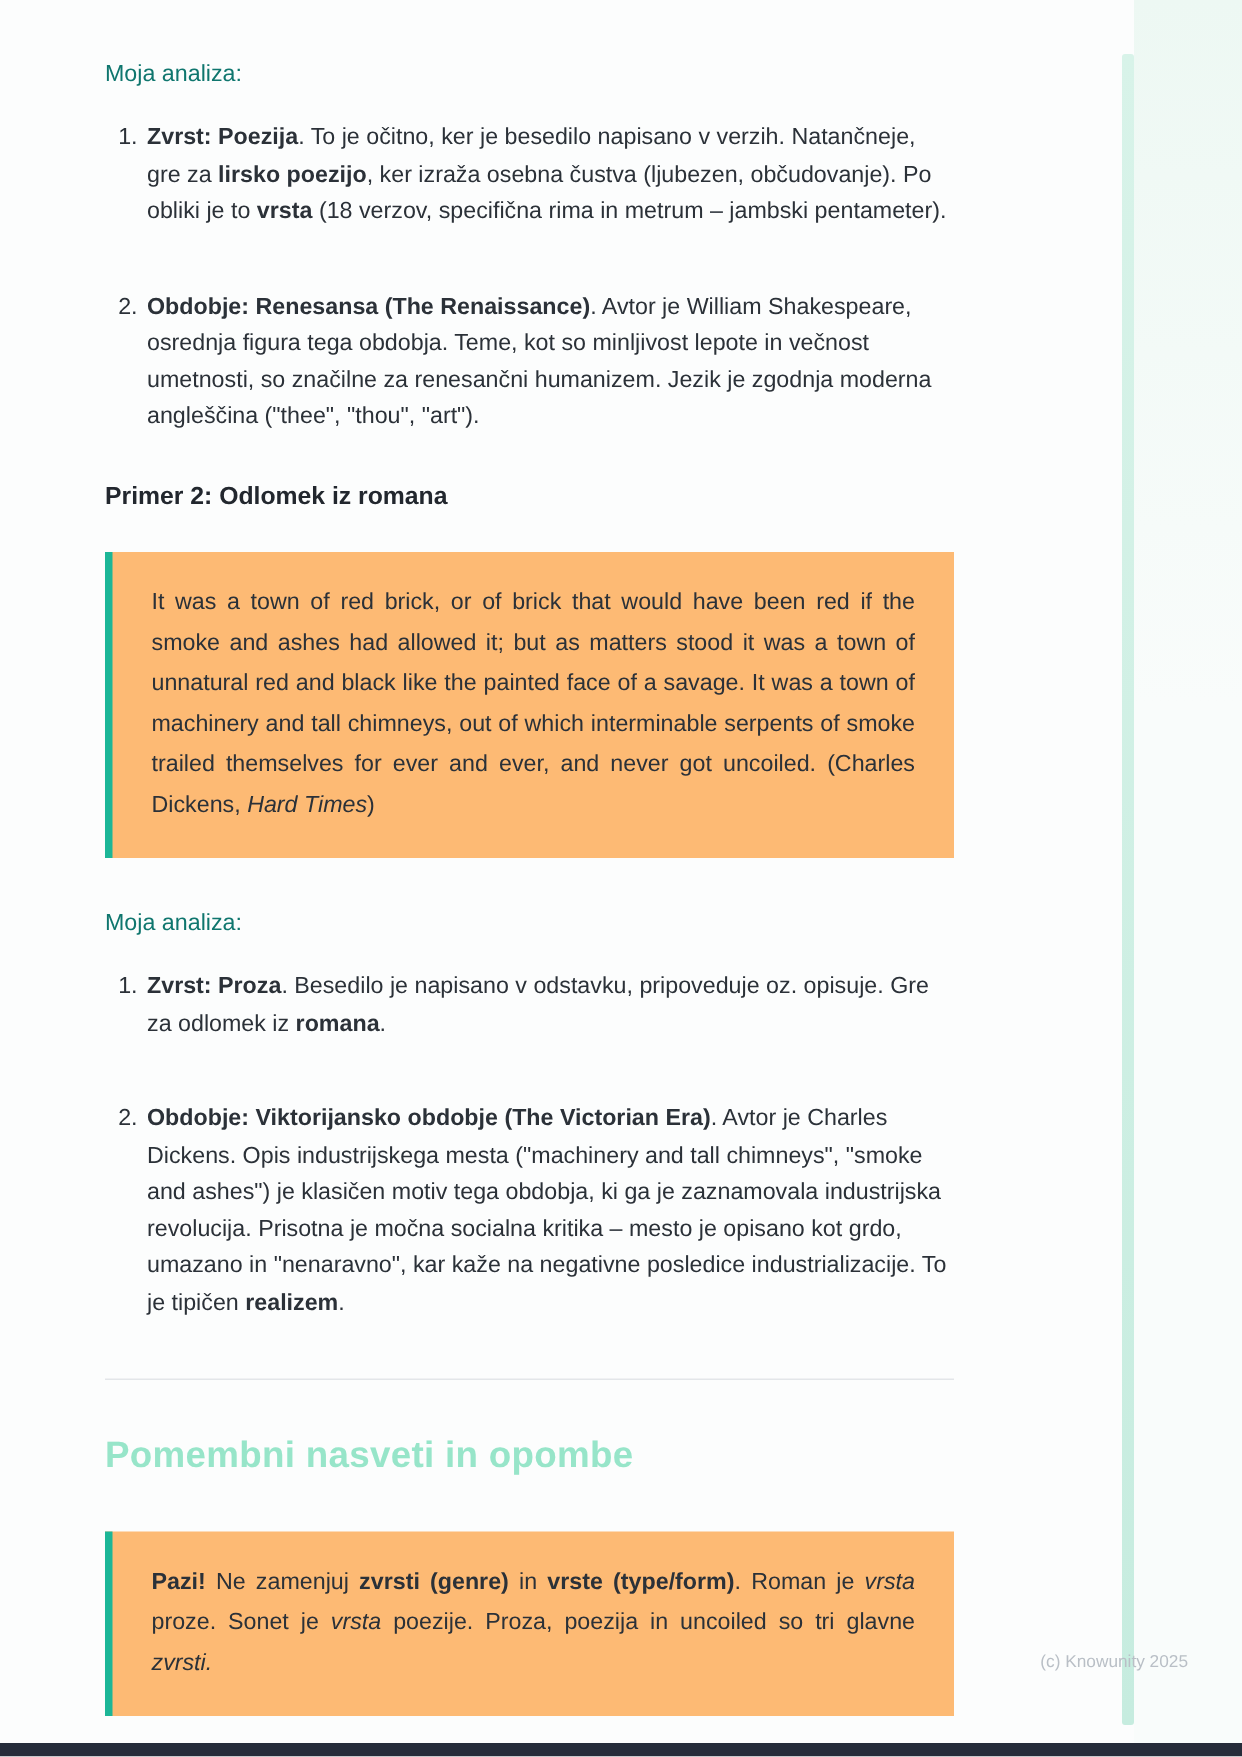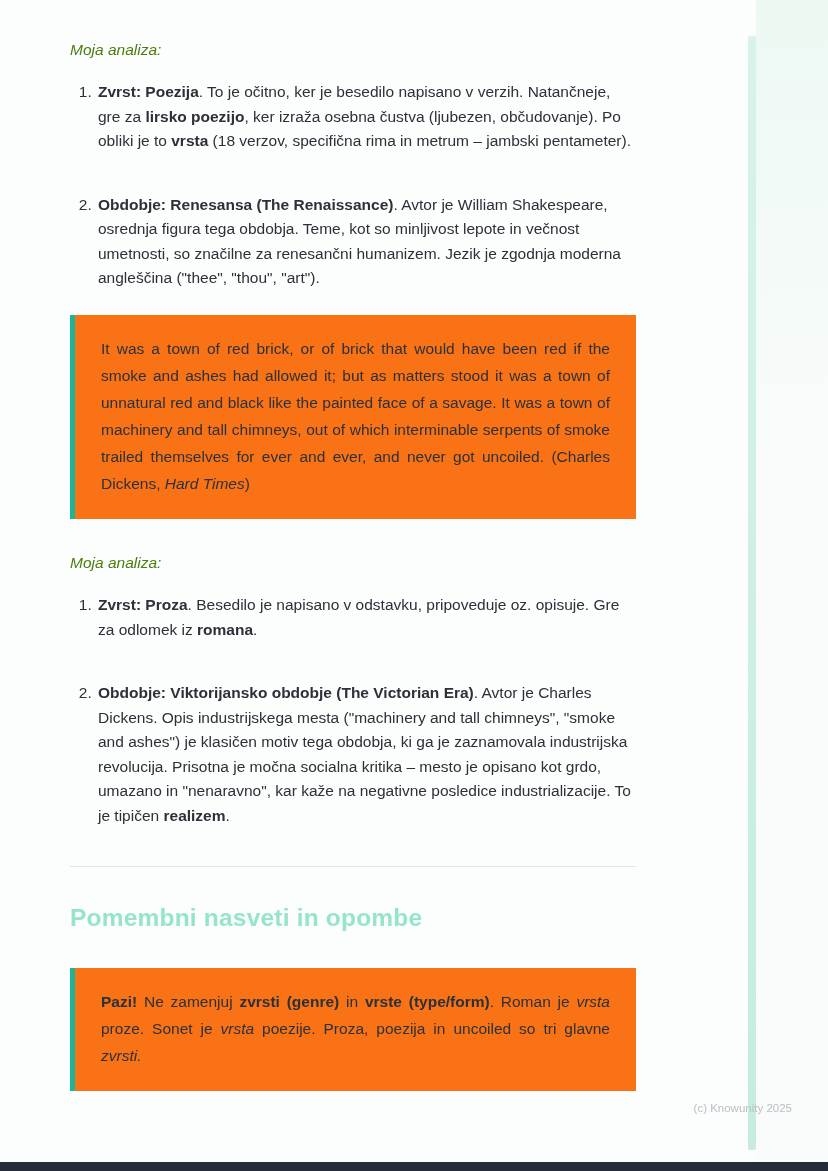--- a/index.html
+++ b/index.html
@@ -23,38 +23,37 @@
   }
   .bottom-bar {
     position: absolute; left: 0; right: 0; bottom: 0; height: 9px;
     background: #262c3a;
   }
   .content {
     position: absolute; left: 70px; top: 38px; width: 566px;
     font-size: 15.5px; line-height: 1.58;
   }
   .label-italic {
-    font-style: italic;
     margin: 0 0 0 0;
-    color: #4d7c0f;
+    color: #0f766e;
   }
   .spacer-top { margin-top: 26px; }
   ol.num-list {
     margin: 18px 0 0 0;
     padding: 0 0 0 26px;
   }
   ol.num-list li { margin-bottom: 14px; padding-left: 2px; }
   ol.num-list li:last-child { margin-bottom: 0; margin-top: 39px; }
   h3.sub-heading {
     font-size: 16.5px; font-weight: 700;
     margin: 27px 0 0 0; color: #22272e;
   }
   blockquote.quote {
     margin: 24px 0 0 0;
-    background: #f97316;
+    background: #fdba74;
     border-left: 5px solid #1cb697;
     padding: 21px 26px;
   }
   blockquote.quote p {
     margin: 0;
     line-height: 1.74;
     text-align: justify;
   }
   hr.divider {
     border: 0; border-top: 1px solid #e3e6e9;
@@ -84,20 +83,21 @@
 
 <div class="content">
 
   <p class="label-italic">Moja analiza:</p>
 
   <ol class="num-list">
     <li><span class="seg-b">Zvrst: Poezija</span><span>. To je očitno, ker je besedilo napisano v verzih. Natančneje, gre za </span><span class="seg-b">lirsko poezijo</span><span>, ker izraža osebna čustva (ljubezen, občudovanje). Po obliki je to </span><span class="seg-b">vrsta</span><span> (18 verzov, specifična rima in metrum – jambski pentameter).</span></li>
     <li><span class="seg-b">Obdobje: Renesansa (The Renaissance)</span><span>. Avtor je William Shakespeare, osrednja figura tega obdobja. Teme, kot so minljivost lepote in večnost umetnosti, so značilne za renesančni humanizem. Jezik je zgodnja moderna angleščina ("thee", "thou", "art").</span></li>
   </ol>
 
+  <h3 class="sub-heading">Primer 2: Odlomek iz romana</h3>
 
 
   <blockquote class="quote">
     <p><span>It was a town of red brick, or of brick that would have been red if the smoke and ashes had allowed it; but as matters stood it was a town of unnatural red and black like the painted face of a savage. It was a town of machinery and tall chimneys, out of which interminable serpents of smoke trailed themselves for ever and ever, and never got uncoiled. (Charles Dickens, </span><span class="seg-i">Hard Times</span><span>)</span></p>
   </blockquote>
 
   <p class="label-italic" style="margin-top:32px;">Moja analiza:</p>
 
   <ol class="num-list">
     <li><span class="seg-b">Zvrst: Proza</span><span>. Besedilo je napisano v odstavku, pripoveduje oz. opisuje. Gre za odlomek iz </span><span class="seg-b">romana</span><span>.</span></li>

